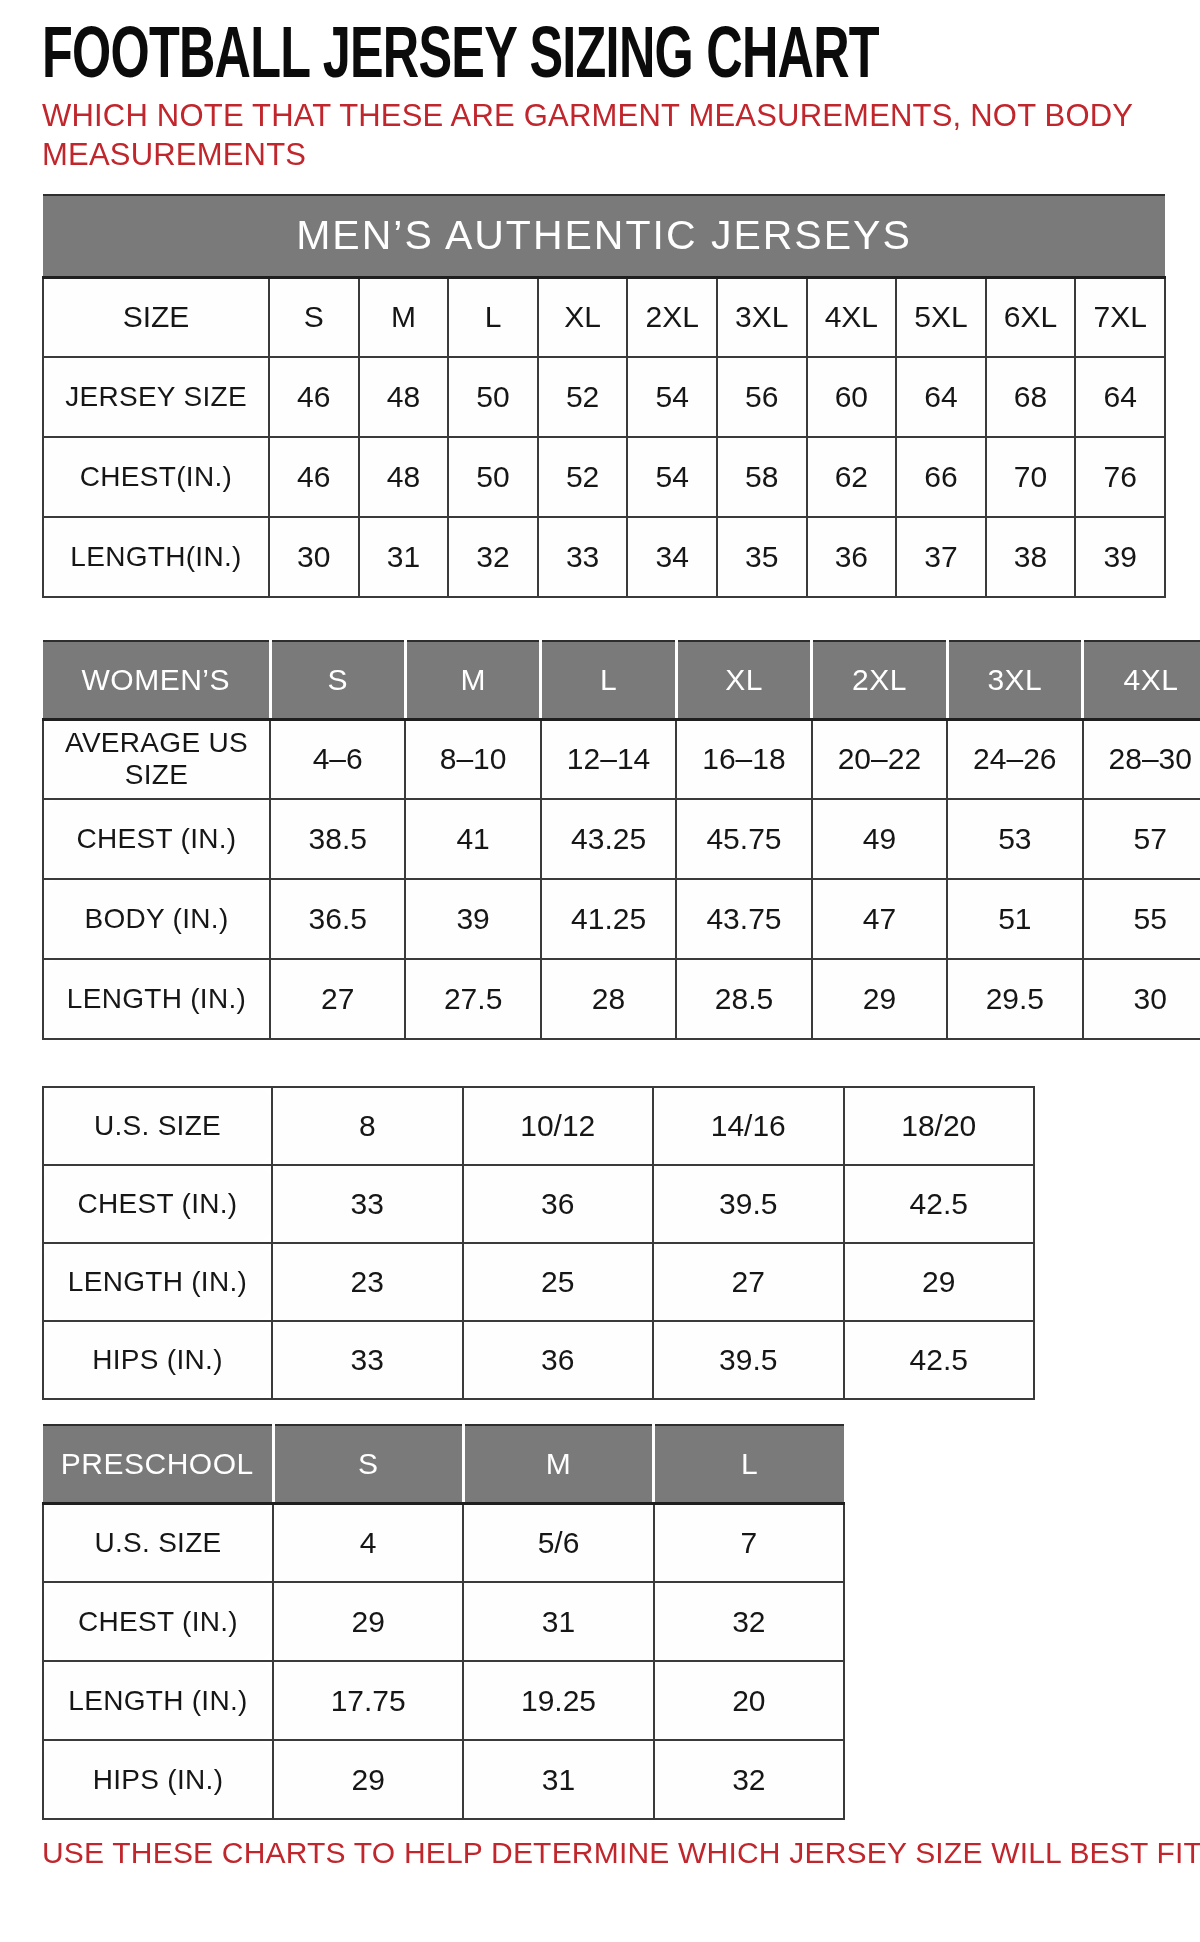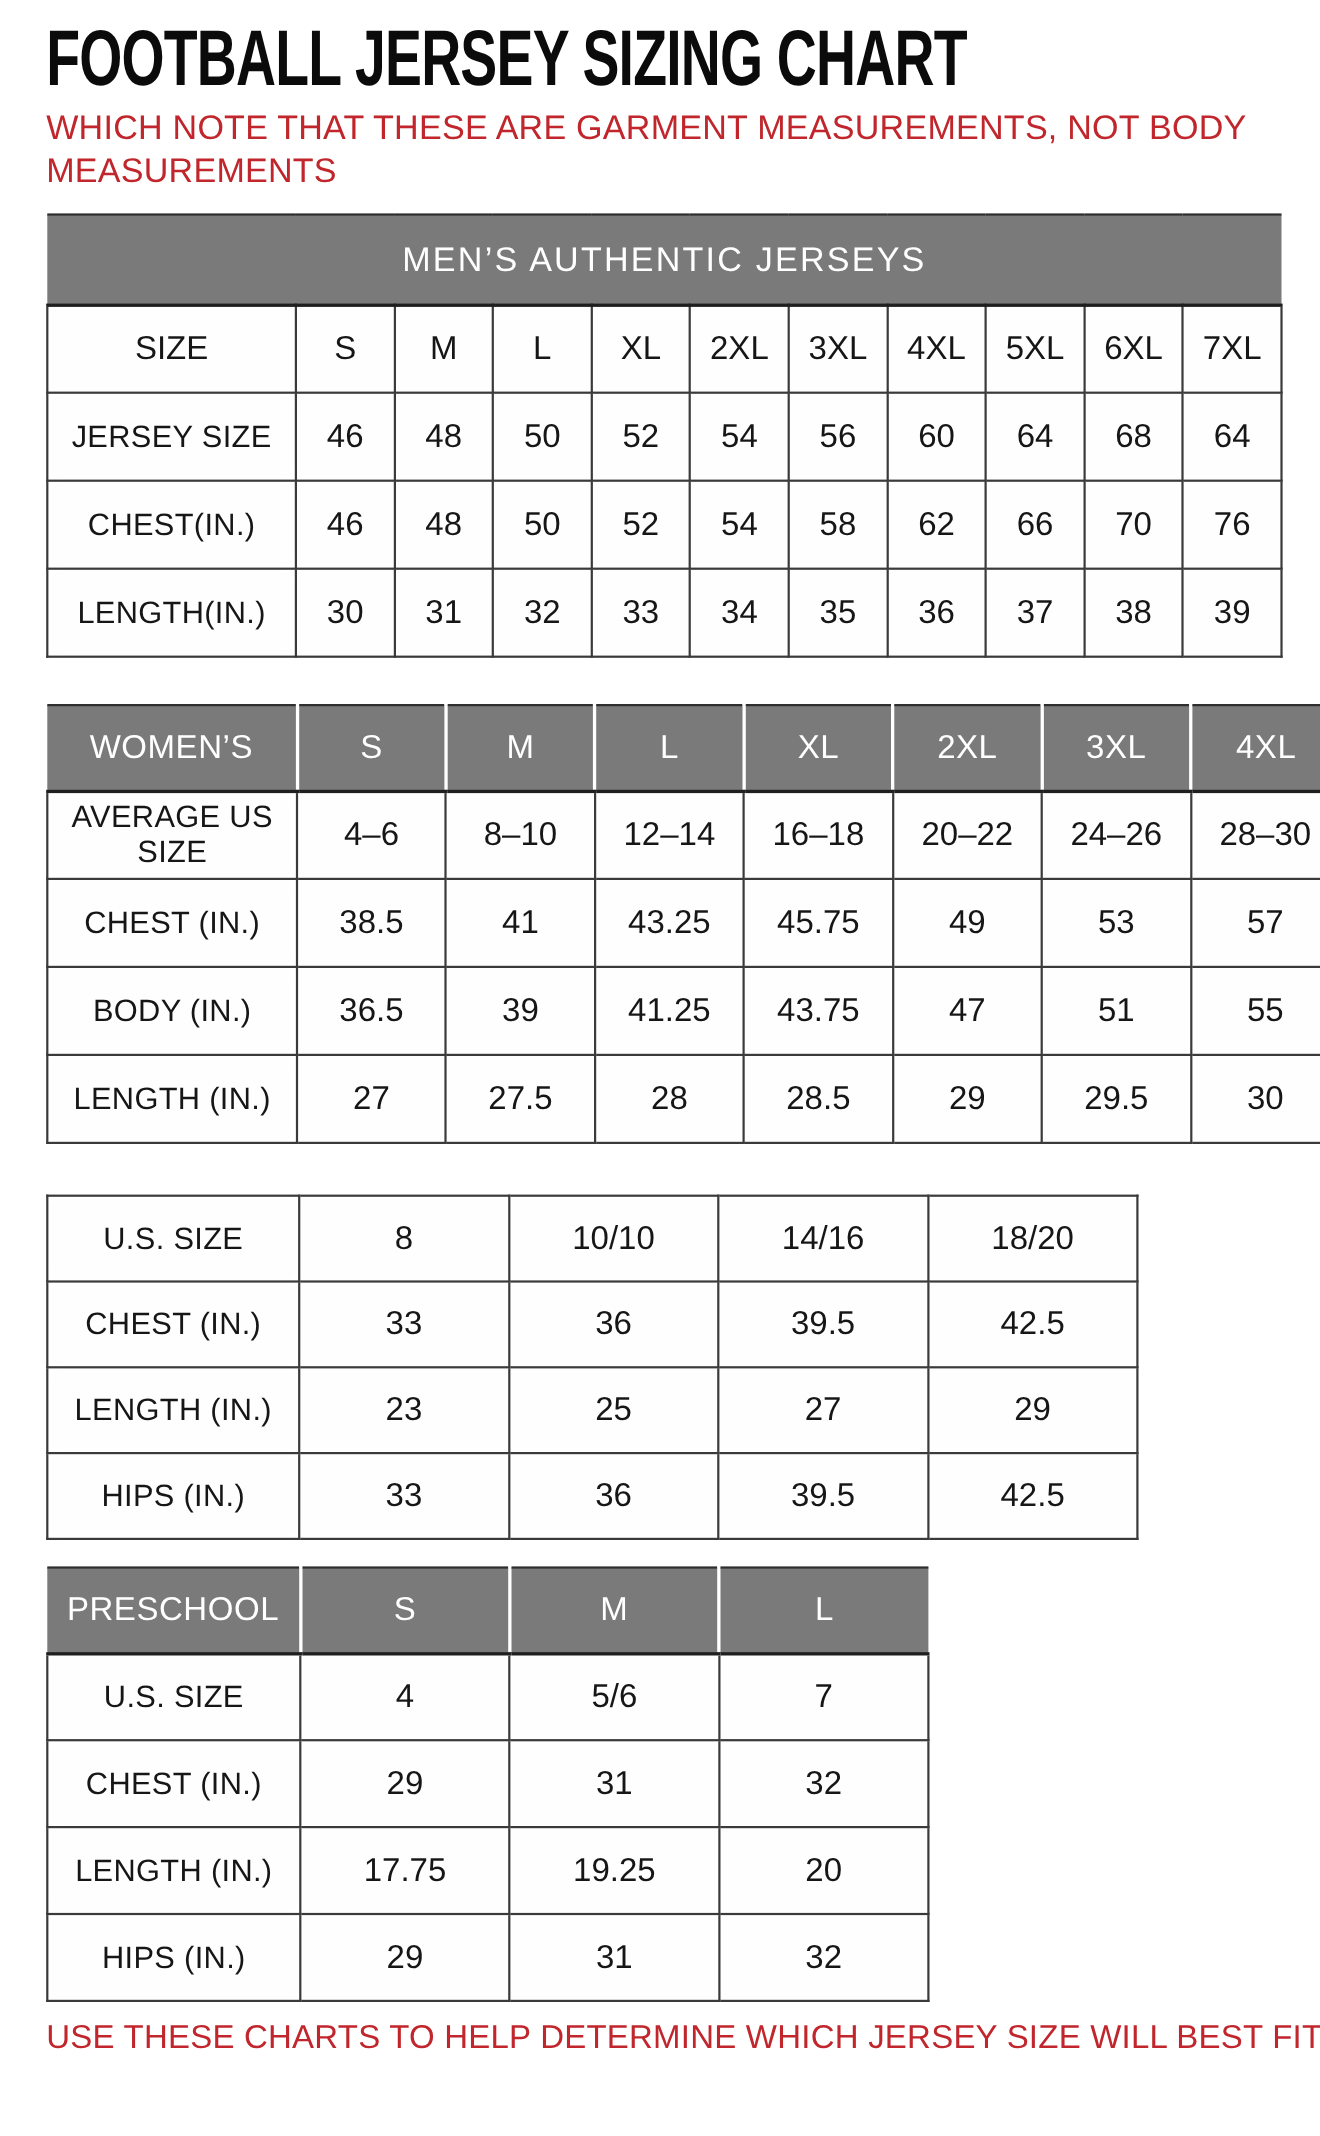--- a/index.html
+++ b/index.html
@@ -64,21 +64,21 @@
     background: #fefefe;
   }
   .t-boys td { height: 78px; }
   .t-preschool td { height: 79px; }
   td.rowlabel { font-size: 28px; line-height: 32px; letter-spacing: 0.3px; border-radius: 19px; }
 
   
   th.banner {
     background: var(--gray);
     color: #ffffff;
-    font-size: 31px;
+    font-size: 41px;
     letter-spacing: 2px;
     font-weight: 400;
     height: 82px;
     border: 0;
     border-top: 2px solid #2e2e2e;
     border-bottom: 3px solid #1f1f1f;
   }
   
   tr.ghead th {
     background: var(--gray);
@@ -259,21 +259,21 @@
       <col style="width:229px">
       <col>
         <col>
         <col>
         <col>
     </colgroup>
     <tbody>
     <tr>
       <td class="rowlabel">U.S. SIZE</td>
     <td>8</td>
-          <td>10/10</td>
+          <td>10/12</td>
           <td>14/16</td>
           <td>18/20</td>
         </tr>
     <tr>
       <td class="rowlabel">CHEST (IN.)</td>
     <td>33</td>
           <td>36</td>
           <td>39.5</td>
           <td>42.5</td>
         </tr>

